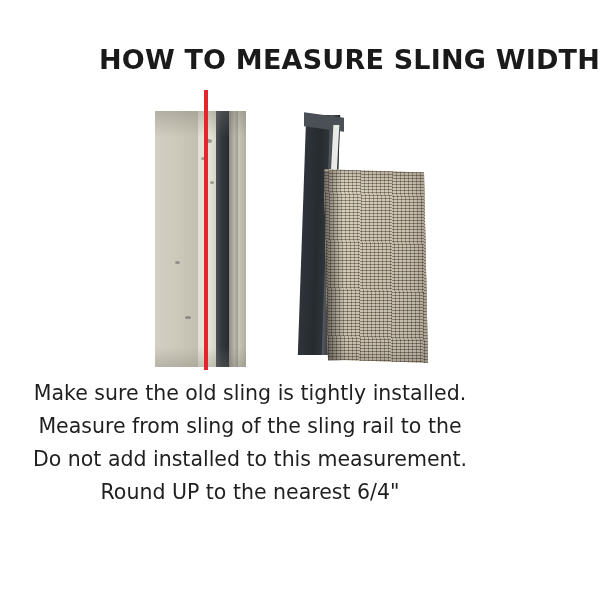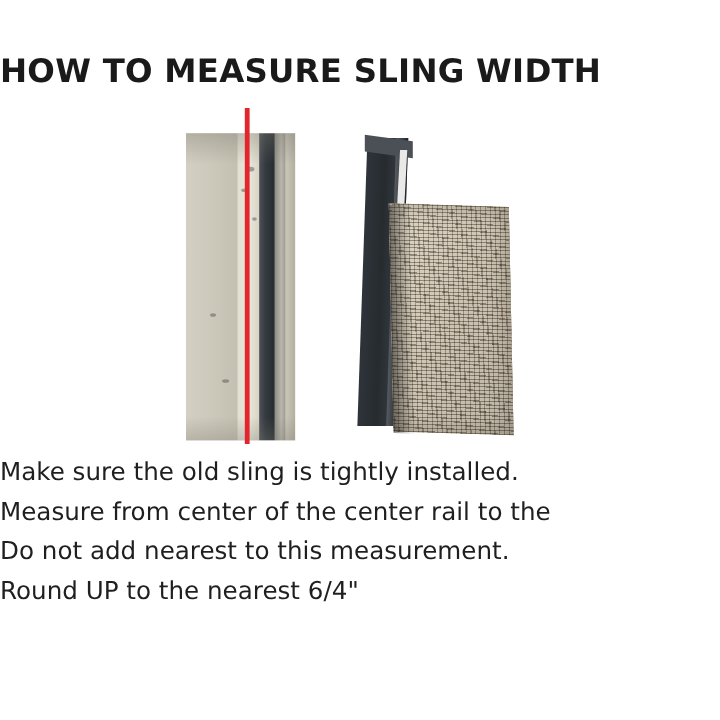--- a/index.html
+++ b/index.html
@@ -17,21 +17,21 @@
     position: relative;
     width: 600px;
     height: 600px;
     background: #ffffff;
   }
   .title {
     position: absolute;
     top: 44px;
     left: 0;
     width: 600px;
-    text-align: left;
+    text-align: right;
     font-size: 27px;
     font-weight: bold;
     letter-spacing: 0.2px;
     color: #1a1a1a;
     font-family: "DejaVu Sans", sans-serif;
   }
 
   
   .photo-left {
     position: absolute;
@@ -155,20 +155,21 @@
     background: #e9e9e7;
     transform: skewX(-3deg);
   }
 
   
   .caption {
     position: absolute;
     left: 0;
     top: 377px;
     width: 500px;
+    text-align: center;
     color: #1f1f1f;
   }
   .caption .line {
     font-size: 20.5px;
     line-height: 33px;
     font-family: "DejaVu Sans", sans-serif;
     white-space: nowrap;
   }
 </style>
 </head>
@@ -199,18 +200,18 @@
     <div class="pr-rail"></div>
     <div class="pr-rail-edge"></div>
     <div class="pr-rail-top"></div>
     <div class="pr-gap"></div>
     <div class="pr-fabric"></div>
     <div class="pr-fabric-shadow"></div>
   </div>
 
   <div class="caption">
     <div class="line">Make sure the old sling is tightly installed.</div>
-    <div class="line">Measure from center of the center rail to the</div>
-    <div class="line">Do not add nearest to this measurement.</div>
+    <div class="line">Measure from sling of the sling rail to the</div>
+    <div class="line">Do not add installed to this measurement.</div>
     <div class="line">Round UP to the nearest 6/4"</div>
   </div>
 
 </div>
 
 </body></html>

